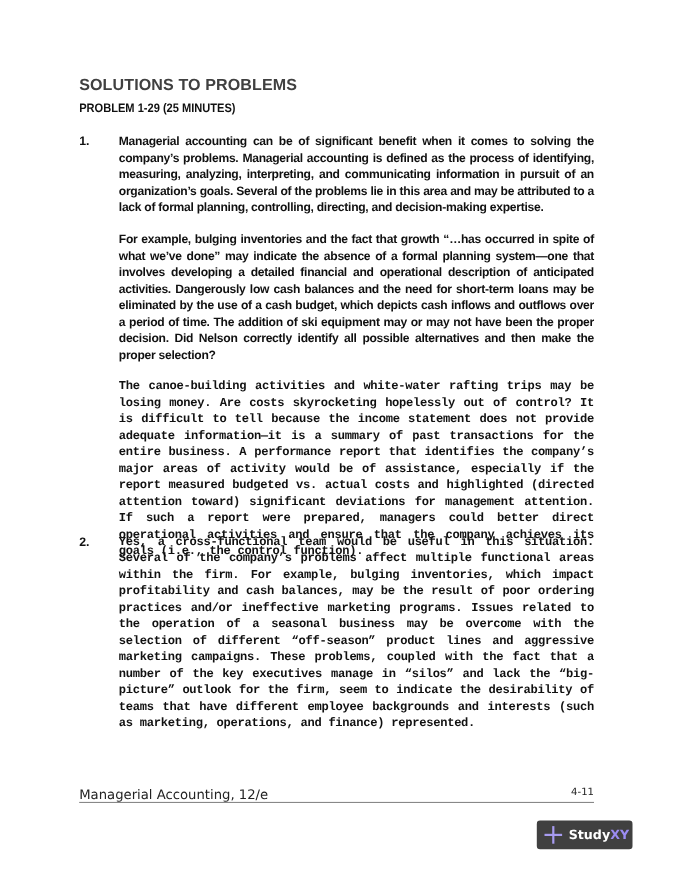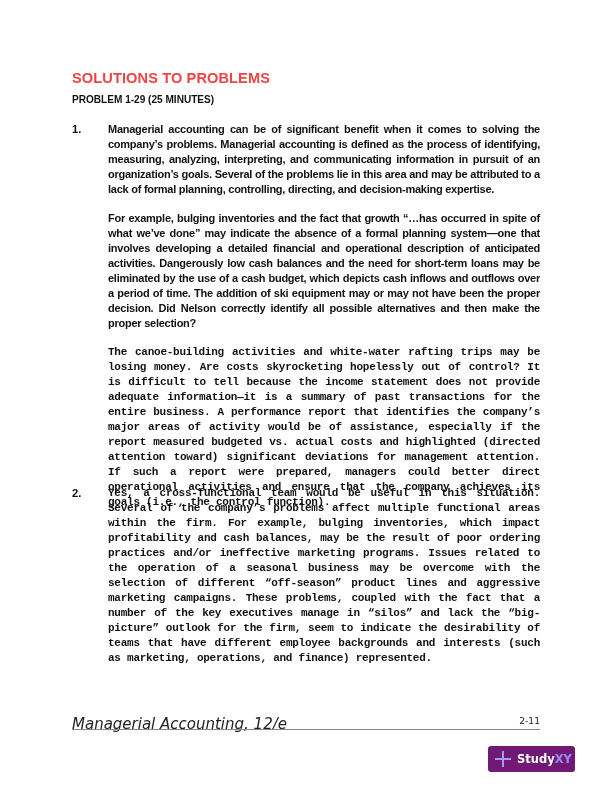--- a/index.html
+++ b/index.html
@@ -1,21 +1,21 @@
 <!DOCTYPE html>
 <html><head>
 <meta charset="utf-8">
 <style>
   html, body { margin: 0; padding: 0; background: #ffffff; }
   body { width: 612px; height: 792px; position: relative; overflow: hidden; }
   .page { position: absolute; left: 0; top: 0; width: 612px; height: 792px; background: #fff; }
   .title {
     position: absolute; left: 72px; top: 70px;
     font-family: "Liberation Sans", sans-serif; font-weight: bold;
-    font-size: 14.6px; color: #ef4444; letter-spacing: 0.1px;
+    font-size: 14.6px; color: #404040; letter-spacing: 0.1px;
   }
   .subtitle {
     position: absolute; left: 72px; top: 93px;
     font-family: "Liberation Sans", sans-serif; font-weight: bold;
     font-size: 11.2px; color: #111; transform: scaleX(0.9); transform-origin: left;
   }
   .item { position: absolute; left: 72px; width: 468px; }
   .num {
     position: absolute; left: 0; top: 0;
     font-family: "Liberation Sans", sans-serif; font-weight: bold; font-size: 11.2px; color: #111;
@@ -27,29 +27,29 @@
     line-height: 15px; color: #111; text-align: justify;
     letter-spacing: -0.25px;
     margin-bottom: 14px;
   }
   .para:last-child { margin-bottom: 0; font-family: Liberation Mono, monospace; }
   .footer-line {
     position: absolute; left: 72px; top: 729px; width: 468px; height: 1px; background: #888;
   }
   .footer-left {
     position: absolute; left: 72px; top: 715px;
-    font-family: "DejaVu Sans", sans-serif; font-style: italic; font-size: 15px; color: #222;
+    font-family: "DejaVu Sans", sans-serif; font-size: 12px; color: #222;
   }
   .footer-right {
     position: absolute; right: 72px; top: 715px;
     font-family: "DejaVu Sans", sans-serif; font-size: 9.2px; color: #222;
   }
   .badge {
     position: absolute; left: 488px; top: 746px; width: 87px; height: 26px;
-    background: #701a75; border-radius: 3px;
+    background: #404040; border-radius: 3px;
     display: flex; align-items: center;
   }
   .badge .plus { width: 20px; height: 20px; position: relative; margin-left: 5px; }
   .badge .plus::before, .badge .plus::after {
     content: ""; position: absolute; background: #a79bf0;
   }
   .badge .plus::before { left: 9px; top: 2px; width: 2px; height: 16px; }
   .badge .plus::after { left: 2px; top: 9px; width: 16px; height: 2px; }
   .badge .brand {
     margin-left: 4px;
@@ -70,20 +70,20 @@
     <p class="para">For example, bulging inventories and the fact that growth “…has occurred in spite of what we’ve done” may indicate the absence of a formal planning system—one that involves developing a detailed financial and operational description of anticipated activities.  Dangerously low cash balances and the need for short-term loans may be eliminated by the use of a cash budget, which depicts cash inflows and outflows over a period of time.  The addition of ski equipment may or may not have been the proper decision.  Did Nelson correctly identify all possible alternatives and then make the proper selection?</p>
     <p class="para">The canoe-building activities and white-water rafting trips may be losing money.  Are costs skyrocketing hopelessly out of control?  It is difficult to tell because the income statement does not provide adequate information—it is a summary of past transactions for the entire business.  A performance report that identifies the company’s major areas of activity would be of assistance, especially if the report measured budgeted vs. actual costs and highlighted (directed attention toward) significant deviations for management attention.  If such a report were prepared, managers could better direct operational activities and ensure that the company achieves its goals (i.e., the control function).</p>
   </div>
 
   <div class="item" style="top:486px;">
     <div class="num">2.</div>
     <p class="para" style="margin-top:0;">Yes, a cross-functional team would be useful in this situation.  Several of the company’s problems affect multiple functional areas within the firm.  For example, bulging inventories, which impact profitability and cash balances, may be the result of poor ordering practices and/or ineffective marketing programs.  Issues related to the operation of a seasonal business may be overcome with the selection of different “off-season” product lines and aggressive marketing campaigns.  These problems, coupled with the fact that a number of the key executives manage in “silos” and lack the “big-picture” outlook for the firm, seem to indicate the desirability of teams that have different employee backgrounds and interests (such as marketing, operations, and finance) represented.</p>
   </div>
 
   <div class="footer-left">Managerial Accounting, 12/e</div>
-  <div class="footer-right">2-11</div>
+  <div class="footer-right">4-11</div>
   <div class="footer-line"></div>
 
   <div class="badge">
     <span class="plus"></span>
     <span class="brand"><span>Study</span><span class="accent">XY</span></span>
   </div>
 </div>
 
 </body></html>

